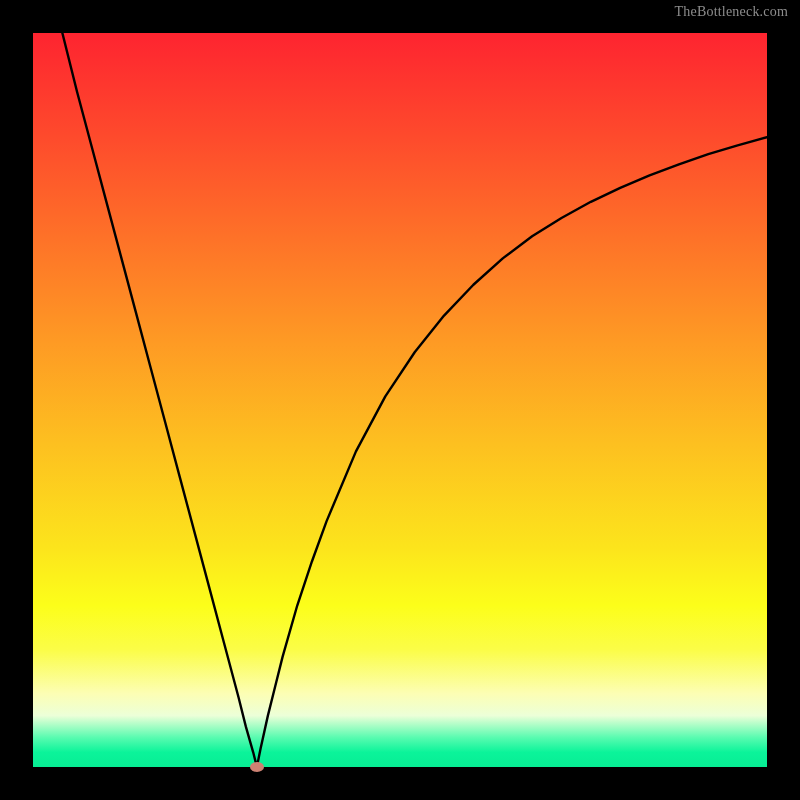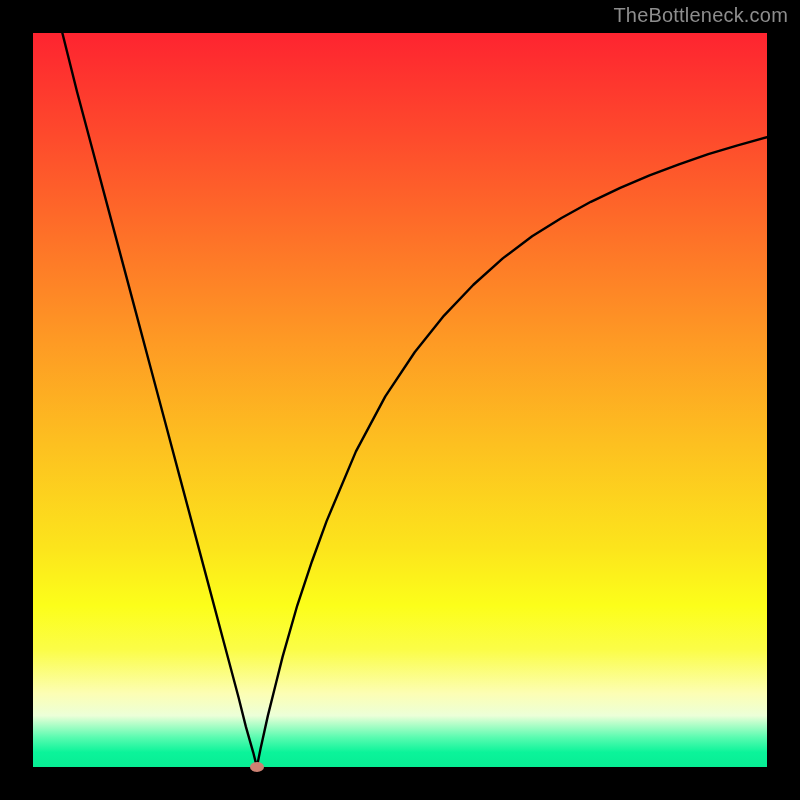--- a/index.html
+++ b/index.html
@@ -51,22 +51,22 @@
     width: 14px;
     height: 10px;
     background: #cd8173;
     border-radius: 50%;
     transform: translate(-50%, -50%);
   }
   .watermark {
     position: absolute;
     top: 4px;
     right: 12px;
-    font-family: Liberation Sans, sans-serif;
-    font-size: 20px;
+    font-family: Liberation Serif, serif;
+    font-size: 14px;
     color: #8d8d8d;
     letter-spacing: 0.2px;
   }
 </style>
 </head>
 <body>
 <div class="frame">
 
   <div class="plot-bg"></div>
 

